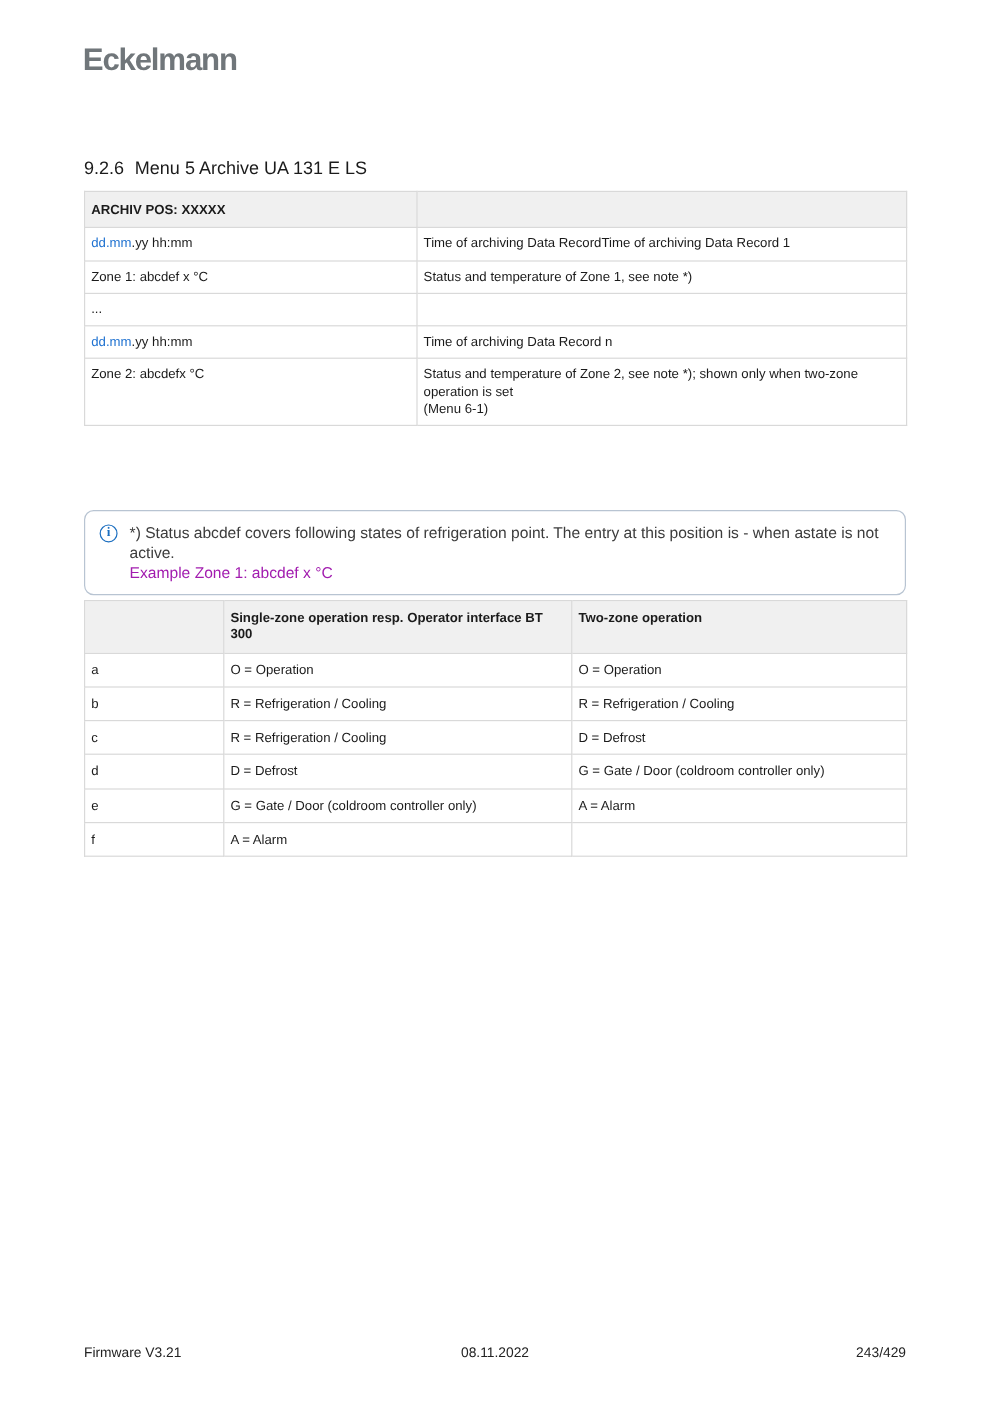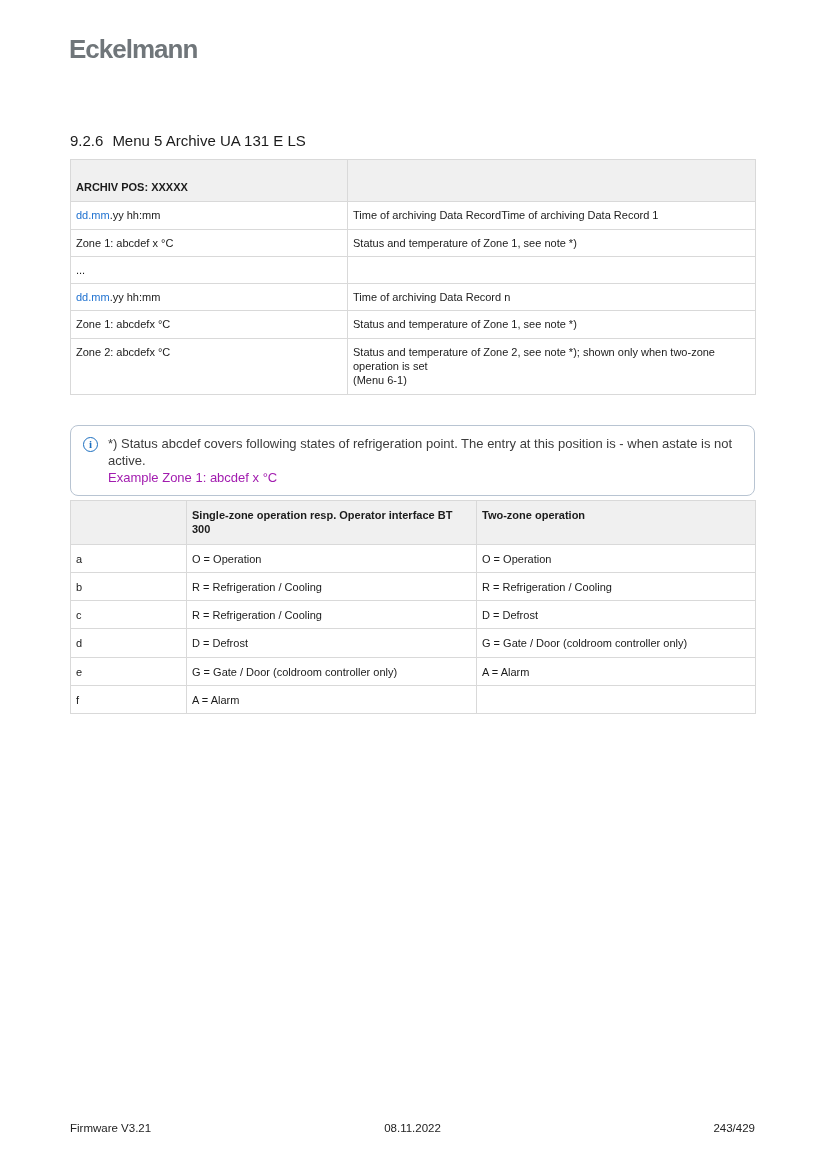--- a/index.html
+++ b/index.html
@@ -34,21 +34,21 @@
     text-align: left;
     padding: 6px 6px 6px 5px;
     color: #1b1b1b;
     word-wrap: break-word;
   }
   th { background: #f0f0f0; font-weight: bold; }
 
   .archive-table { position: absolute; left: 70px; top: 159px; }
   .archive-table col.c1 { width: 277px; }
   .archive-table col.c2 { width: 408px; }
-  .archive-table th { padding-top: 20px; padding-bottom: 7px; }
+  .archive-table th { padding-top: 8px; padding-bottom: 7px; }
 
   .blue-link { color: #2173d1; text-decoration: none; }
 
   .note-box {
     position: absolute; left: 70px; top: 425px; width: 685px;
     border: 1.5px solid #b8c4d2; border-radius: 8px;
     padding: 9px 16px 9px 12px;
     display: flex; gap: 10px;
     background: #ffffff;
   }
@@ -113,24 +113,20 @@
   </tr>
   <tr>
     <td>...</td>
     <td></td>
   </tr>
   <tr>
     <td><span class="blue-link">dd.mm</span><span>.yy hh:mm</span></td>
     <td>Time of archiving Data Record n</td>
   </tr>
   <tr>
-    <td>Zone 1: abcdefx °C</td>
-    <td>Status and temperature of Zone 1, see note *)</td>
-  </tr>
-  <tr>
     <td>Zone 2: abcdefx °C</td>
     <td>
       <div>Status and temperature of Zone 2, see note *); shown only when two-zone operation is set</div>
       <div>(Menu 6-1)</div>
     </td>
   </tr>
 </tbody>
   </table>
 
 <div class="note-box">

